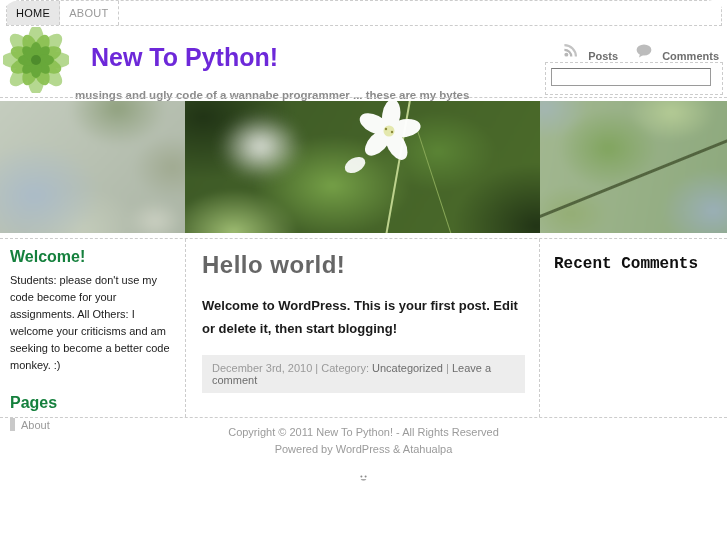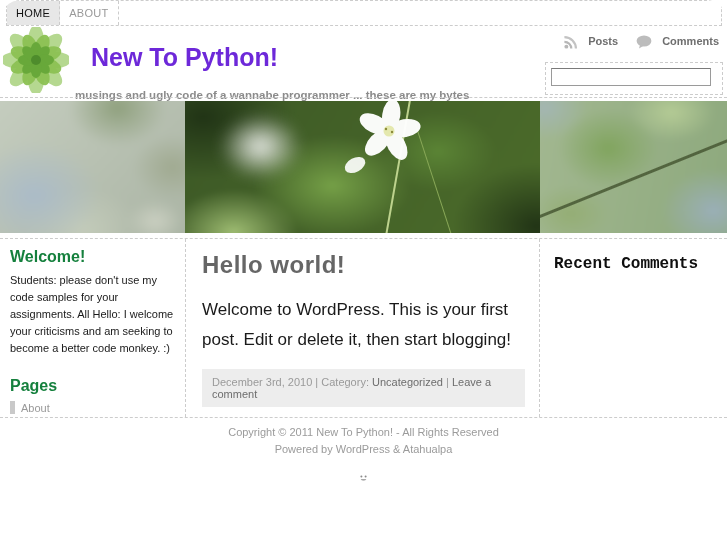--- a/index.html
+++ b/index.html
@@ -11,21 +11,21 @@
           border:1px dashed #ccc;display:flex;align-items:stretch;background:#fff;}
   .navtab{display:flex;align-items:center;padding:0 9px;font-size:11px;letter-spacing:.3px;
           border-right:1px dashed #ccc;cursor:pointer;color:#999;background:#fff;}
   .navtab.active{background:#e7e7e7;color:#111;}
 
   
   .logo{position:absolute;left:3px;top:27px;width:66px;height:66px;}
   .titleblock{position:absolute;left:75px;top:28px;width:420px;}
   .site-title{margin:16px;font-size:25px;font-weight:bold;color:#6d28d9;line-height:1.05;}
   .tagline{margin-top:11px;font-size:11.5px;font-weight:bold;color:#8b8b8b;line-height:1.6;width:400px;}
-  .feeds{position:absolute;right:8px;top:35px;display:flex;align-items:flex-start;gap:10px;}
+  .feeds{position:absolute;right:8px;top:43px;display:flex;align-items:flex-end;gap:10px;}
   .feedlink{display:flex;align-items:center;gap:4px;font-size:11px;font-weight:bold;color:#6e6e6e;cursor:pointer;}
   .searcharea{position:absolute;left:545px;top:62px;width:176px;height:31px;border:1px dashed #ccc;}
   .searcharea input{position:absolute;left:5px;top:5px;width:160px;height:18px;
           border:1px solid #9a9a9a;border-top-color:#7a7a7a;background:#fff;font-size:11px;padding:0 4px;box-sizing:border-box;}
 
   .hsep{position:absolute;left:0;top:97px;width:727px;border-top:1px dashed #ccc;}
 
   
   .strip{position:absolute;left:0;top:101px;width:727px;height:132px;display:flex;}
   .seg{position:relative;height:132px;overflow:hidden;}
@@ -71,21 +71,21 @@
   .col-left{width:185px;box-sizing:border-box;padding:9px 10px;}
   .col-main{width:355px;box-sizing:border-box;border-left:1px dashed #ccc;border-right:1px dashed #ccc;
             padding:8px 16px;}
   .col-right{flex:1;box-sizing:border-box;padding:10px 14px;}
   .widget-title{margin:0 0 6px 0;font-size:16px;font-weight:bold;color:#15803d;}
   .widget-text{margin:0;font-size:11px;color:#1a1a1a;line-height:1.55;}
   .pages-title{margin:20px 0 6px 0;}
   .pageitem{display:flex;align-items:center;gap:6px;font-size:11px;color:#999;cursor:pointer;}
   .pagemarker{width:5px;height:13px;background:#c9c9c9;}
   .post-title{margin:4px 0 0 0;font-size:24px;font-weight:bold;color:#666;letter-spacing:.5px;}
-  .post-body{margin:16px 0 0 0;font-size:17px;color:#1a1a1a;line-height:1.75;width:330px;}
+  .post-body{margin:16px 0 0 0;font-size:13px;color:#1a1a1a;line-height:1.75;width:330px;font-weight:bold;}
   .postmeta{margin-top:14px;background:#ededed;padding:7px 10px;font-size:11px;color:#9a9a9a;width:323px;box-sizing:border-box;}
   .postmeta .mlink{color:#6d6d6d;cursor:pointer;}
   .rc-title{font-size:16px;font-weight:bold;color:#0f0f0f;margin:6px 0 0 0;font-family:Liberation Mono, monospace;}
 
   
   .footer{position:absolute;left:0;top:424px;width:727px;text-align:center;color:#9b9b9b;font-size:11px;line-height:1.5;}
   .smiley{margin-top:13px;display:inline-block;}
 </style>
 </head>
 <body>
@@ -190,21 +190,21 @@
     <div class="seg seg3">
       <div class="bg"></div>
       <div class="branch"></div>
     </div>
   </div>
 
   <div class="content">
 
     <aside class="col-left">
       <h3 class="widget-title">Welcome!</h3>
-      <p class="widget-text">Students: please don't use my code samples for your assignments. All Hello: I welcome your criticisms and am seeking to become a better code monkey. :)</p>
+      <p class="widget-text">Students: please don't use my code become for your assignments. All Others: I welcome your criticisms and am seeking to become a better code monkey. :)</p>
       <h3 class="widget-title pages-title">Pages</h3>
       <div class="pageitem">
         <span class="pagemarker"></span>
         <span>About</span>
       </div>
     </aside>
 
     <main class="col-main">
       <h2 class="post-title">Hello world!</h2>
       <p class="post-body">Welcome to WordPress. This is your first post. Edit or delete it, then start blogging!</p>

